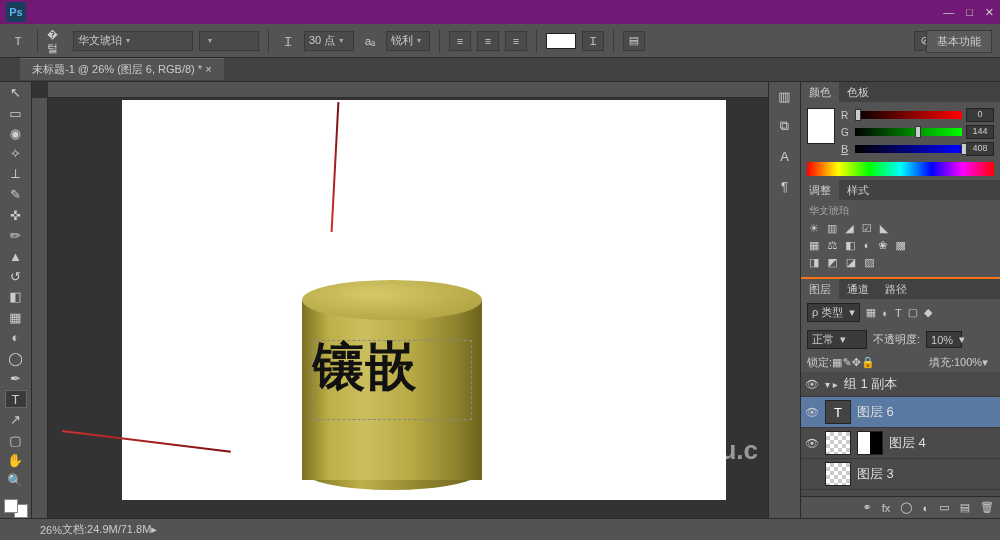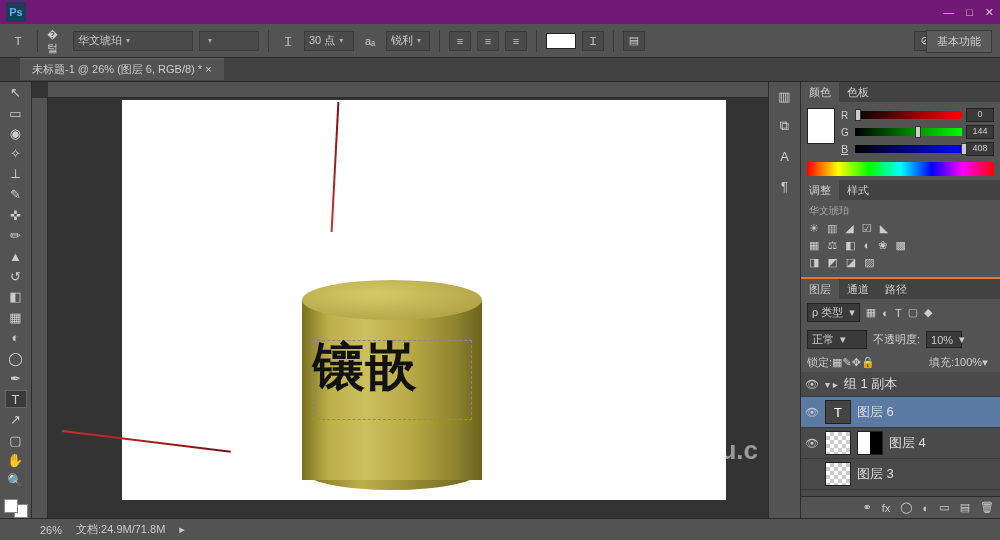--- a/index.html
+++ b/index.html
@@ -61,21 +61,21 @@
 .lock-row{padding:2px 6px;font-size:10px;color:#aaa;display:flex;align-items:center;}
 .llist{flex:1;overflow:hidden;background:#4a4a4a}
 .lrow{display:flex;align-items:center;padding:3px 4px;gap:6px;border-bottom:1px solid #3a3a3a}
 .lrow.sel{background:#5a7aa3}
 .eye{width:14px;font-size:11px}
 .thumb{width:26px;height:24px;background:#ddd;border:1px solid #222;font-size:9px;color:#333;display:flex;align-items:center;justify-content:center}
 .thumb.t{background:#444;color:#fff;font-size:13px}
 .thumb.chk{background:repeating-conic-gradient(#ccc 0 25%,#fff 0 50%) 0 0/8px 8px}
 .lname{font-size:13px;color:#ddd}
 .watermark{position:absolute;right:10px;bottom:50px;font-size:26px;font-weight:bold;color:#fff;opacity:.5}
-.statusbar{position:absolute;bottom:0;left:0;right:0;height:22px;background:#535353;border-top:1px solid #2a2a2a;display:flex;align-items:center;padding-left:40px;gap:14px;font-size:11px}
+.statusbar{position:absolute;bottom:0;left:0;right:0;height:22px;background:#535353;border-top:1px solid #2a2a2a;display:flex;align-items:center;padding-left:40px;font-size:11px}
 .wksp-btn{position:absolute;right:8px;top:30px;background:#5a5a5a;padding:3px 10px;font-size:11px;border:1px solid #3a3a3a}
 </style>
 </head>
 <body>
 
 <div class="titlebar">
   <div class="ps-logo">Ps</div>
   <div class="win-controls">
     <span>—</span>
     <span>□</span>

